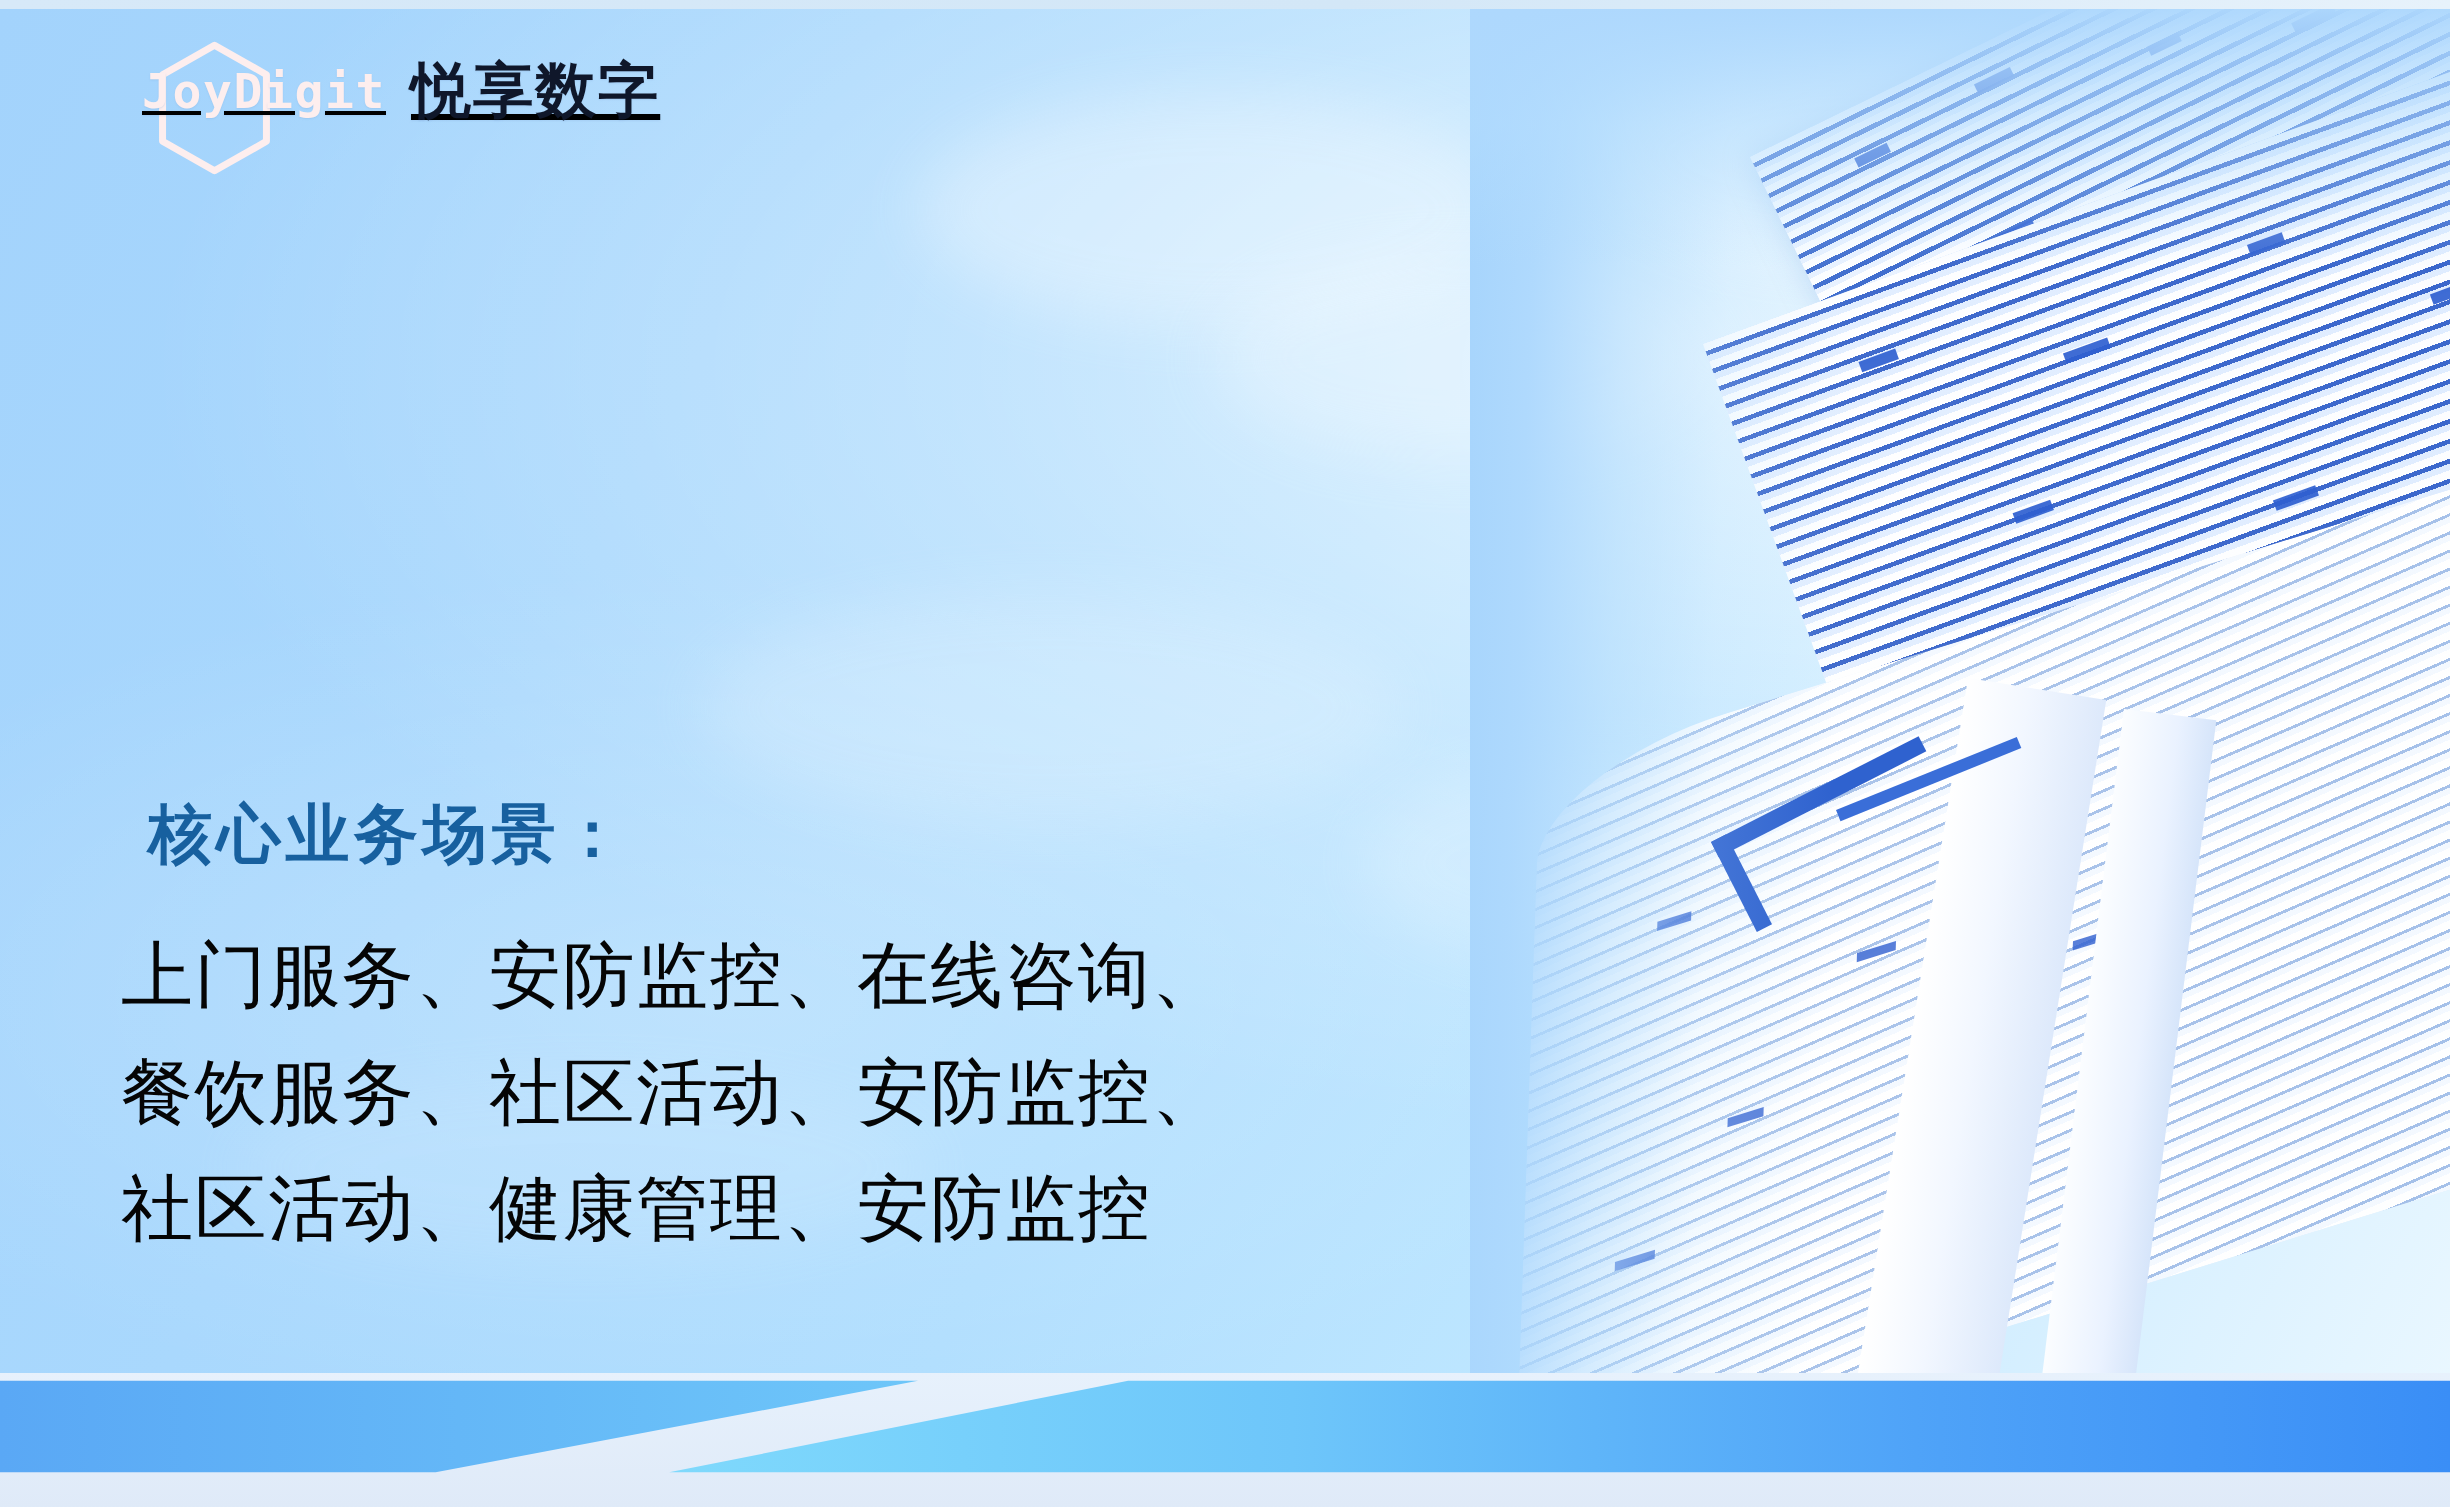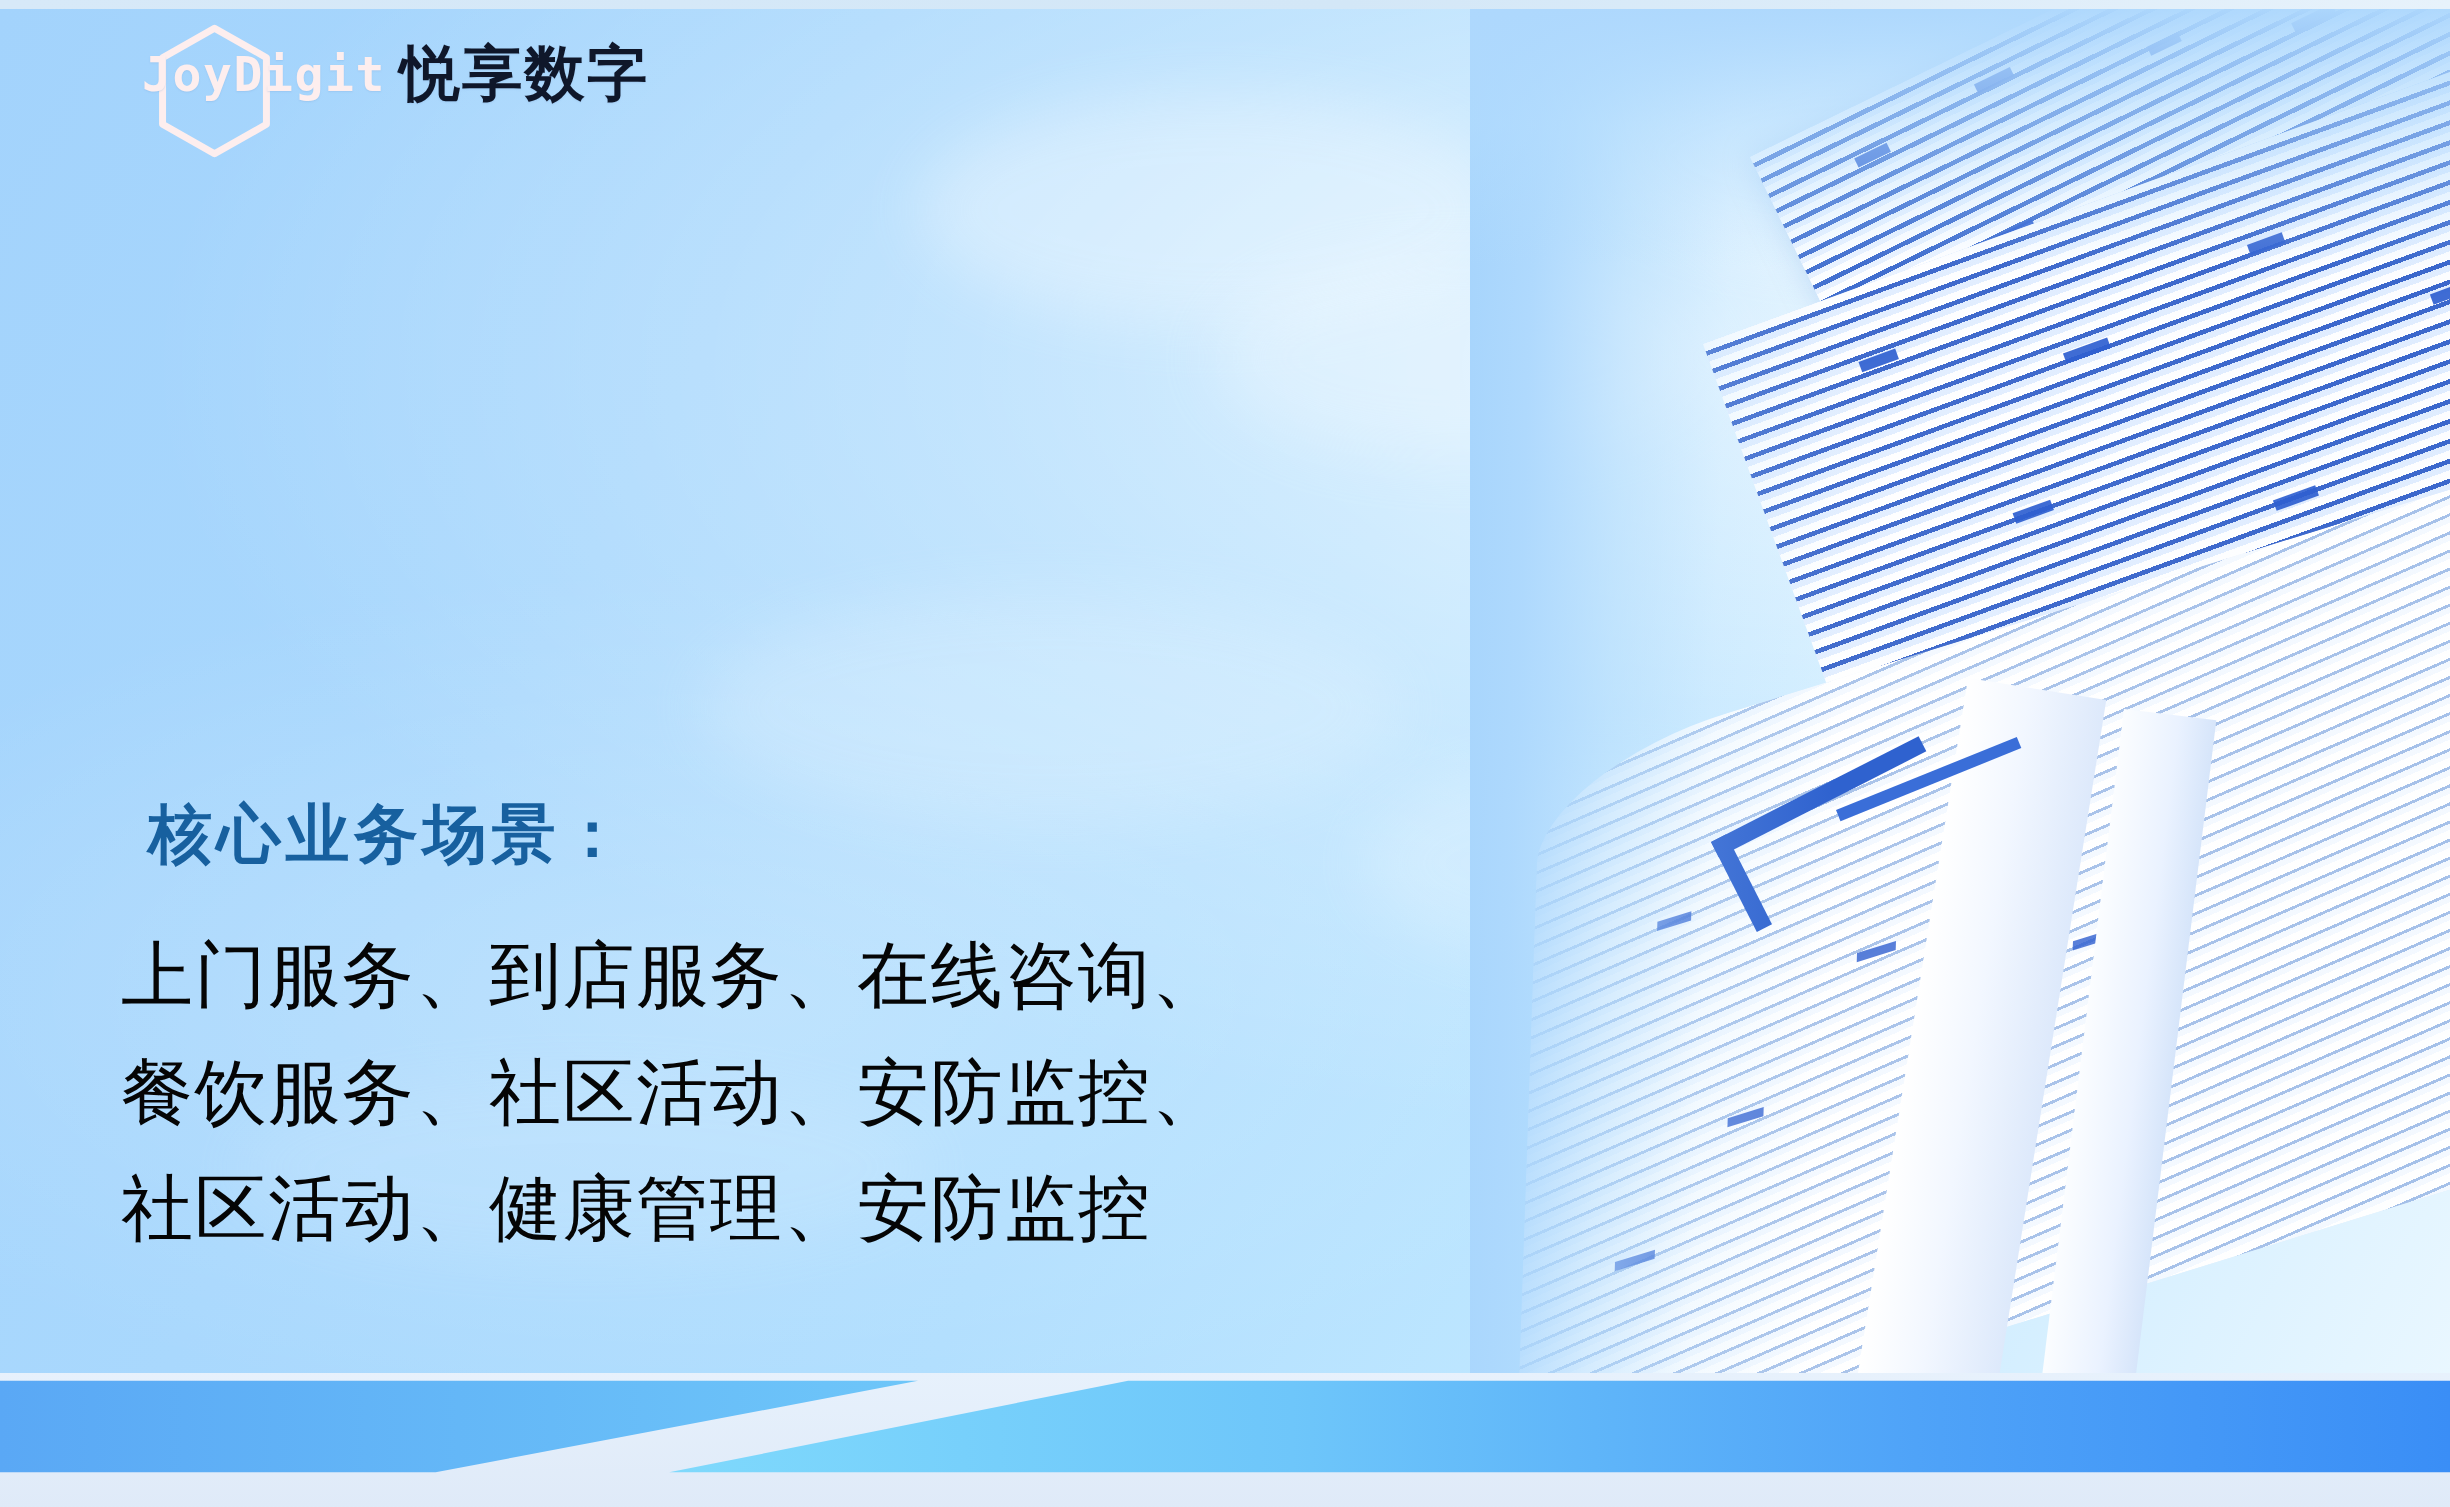--- a/index.html
+++ b/index.html
@@ -132,22 +132,22 @@
   }
   .bld-fade-top{
     position:absolute; left:0; top:0; width:100%; height:257px;
     background:linear-gradient(180deg,
       rgba(174,216,253,.98) 0%, rgba(180,221,254,.55) 45%, rgba(255,255,255,0) 100%);
     z-index:6; pointer-events:none;
   }
 
   
   .logo{
-    position:absolute; left:142px; top:44px; z-index:20;
-    display:flex; align-items:center; gap:14px;
+    position:absolute; left:142px; top:61px; z-index:20;
+    display:flex; align-items:center; gap:25px;text-decoration:underline;
   }
   .logo-hex{
     position:absolute; left:14px; top:-22px;
     width:117px; height:138px; z-index:-1;
   }
   .logo-hex svg{ display:block; width:100%; height:100%; }
   .logo-mark{
     font-family:"DejaVu Sans Mono","Liberation Mono",monospace;
     font-weight:bold; font-size:48px; letter-spacing:1.6px;
     color:#fdeeee; line-height:1;
@@ -251,21 +251,21 @@
       </svg>
     </div>
     <span class="logo-mark">JoyDigit</span>
     <span class="logo-cn">悦享数字</span>
   </div>
 
 
   <h2 class="subhead">核心业务场景：</h2>
 
   <div class="body-block">
-    <div class="body-line">上门服务、到店服务、在线咨询、</div>
+    <div class="body-line">上门服务、安防监控、在线咨询、</div>
     <div class="body-line">餐饮服务、社区活动、安防监控、</div>
     <div class="body-line">社区活动、健康管理、安防监控</div>
   </div>
 
   <div class="bottom">
     <svg viewBox="0 0 3149 174" preserveAspectRatio="none" xmlns="http://www.w3.org/2000/svg">
       <defs>
         <linearGradient id="gLeft" x1="0" y1="0" x2="1" y2="0">
           <stop offset="0%" stop-color="#5aa8f5"></stop>
           <stop offset="100%" stop-color="#6ec6f9"></stop>

